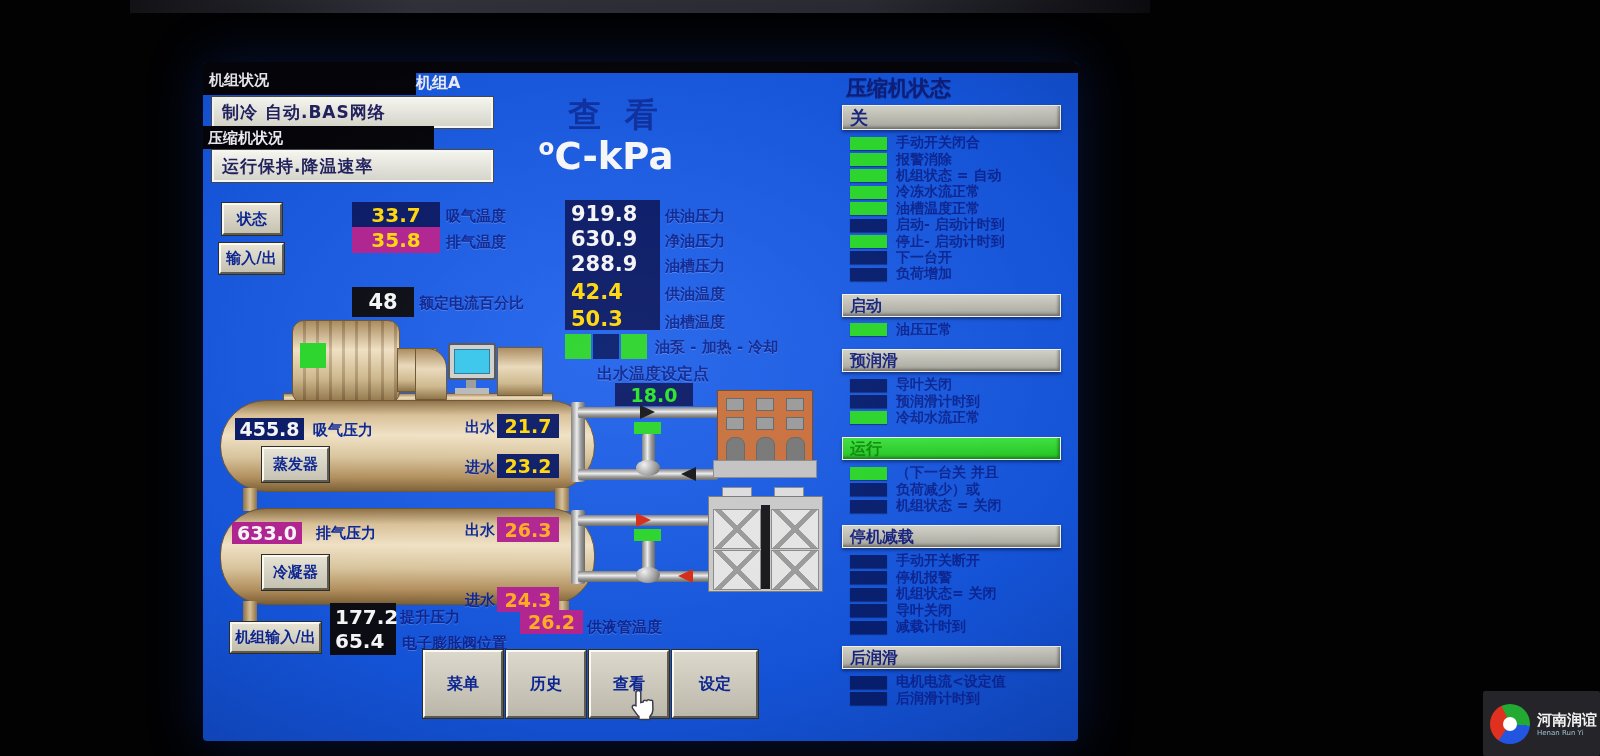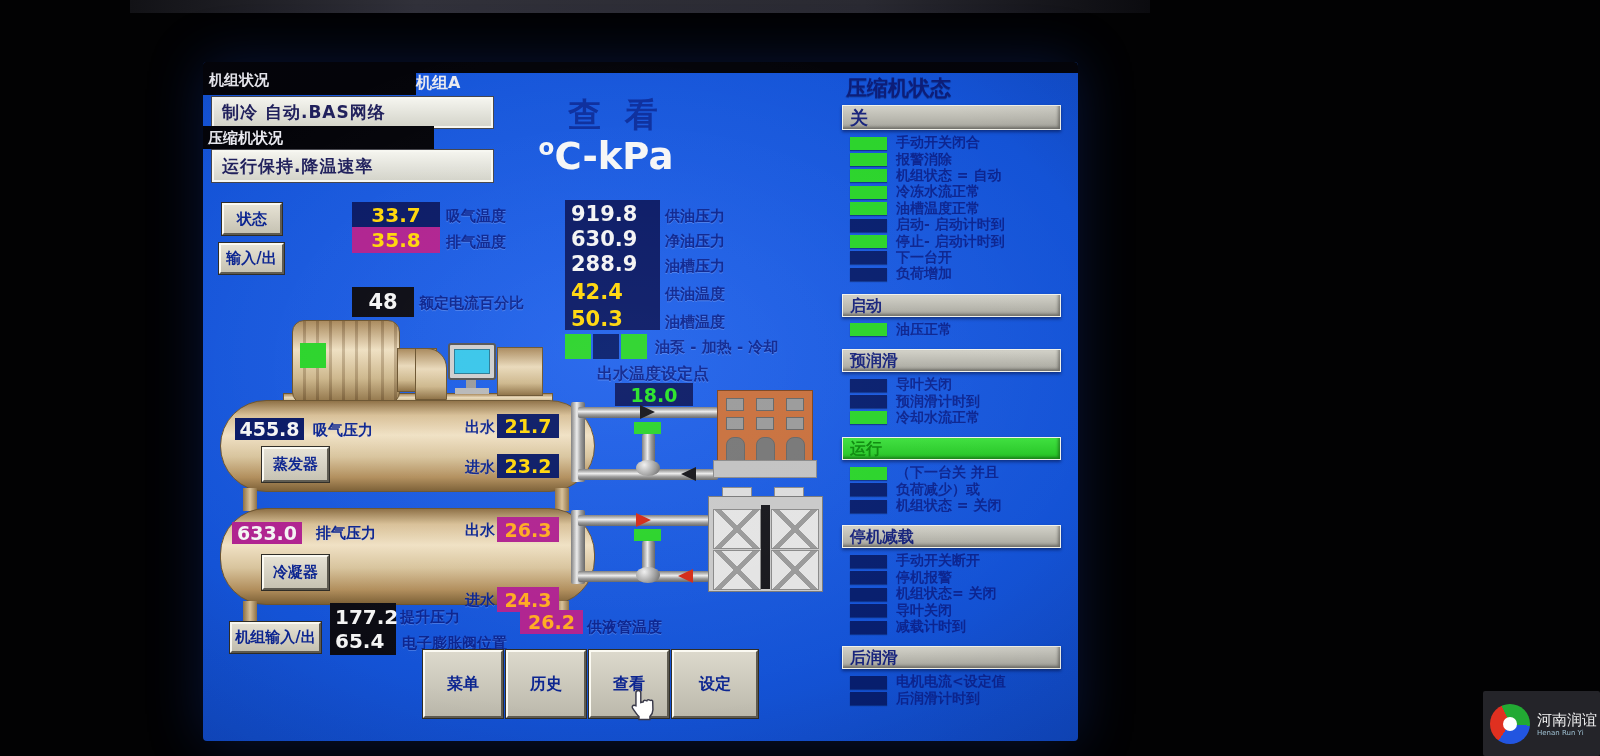--- a/index.html
+++ b/index.html
@@ -77,21 +77,21 @@
       linear-gradient(45deg,transparent 46%,#9a9a9a 46% 54%,transparent 54%),
       linear-gradient(-45deg,transparent 46%,#9a9a9a 46% 54%,transparent 54%),#e4e4e4;
       border:1px solid #8a8a8a;}
   .valve-ball{position:absolute;border-radius:50%;
       background:radial-gradient(circle at 35% 30%,#f0f0f0,#9a9a9a 60%,#5c5c5c);}
   .wm{position:absolute;left:1483px;top:691px;width:117px;height:65px;background:rgba(38,38,44,.94);
       display:flex;align-items:center;gap:7px;padding-left:7px;box-sizing:border-box;border-radius:2px;}
   .wm-logo{width:40px;height:40px;border-radius:50%;flex:none;position:relative;
       background:conic-gradient(from 215deg,#e03020 0 120deg,#22aa33 120deg 240deg,#2255e0 240deg 360deg);}
   .wm-logo .hole{position:absolute;left:13px;top:13px;width:14px;height:14px;border-radius:50%;background:#fff;}
-  .wm-cn{color:#f2f2f2;font-weight:normal;font-size:15px;line-height:18px;white-space:nowrap;}
+  .wm-cn{color:#f2f2f2;font-weight:bold;font-size:15px;line-height:18px;white-space:nowrap;}
   .wm-en{color:#9fc0d2;font-size:7px;}
   .cursor{position:absolute;width:30px;height:34px;pointer-events:none;}
 </style>
 </head>
 <body>
 
 <div class="canvas">
   <div class="bezel-top"></div>
 
   <div class="screen">

